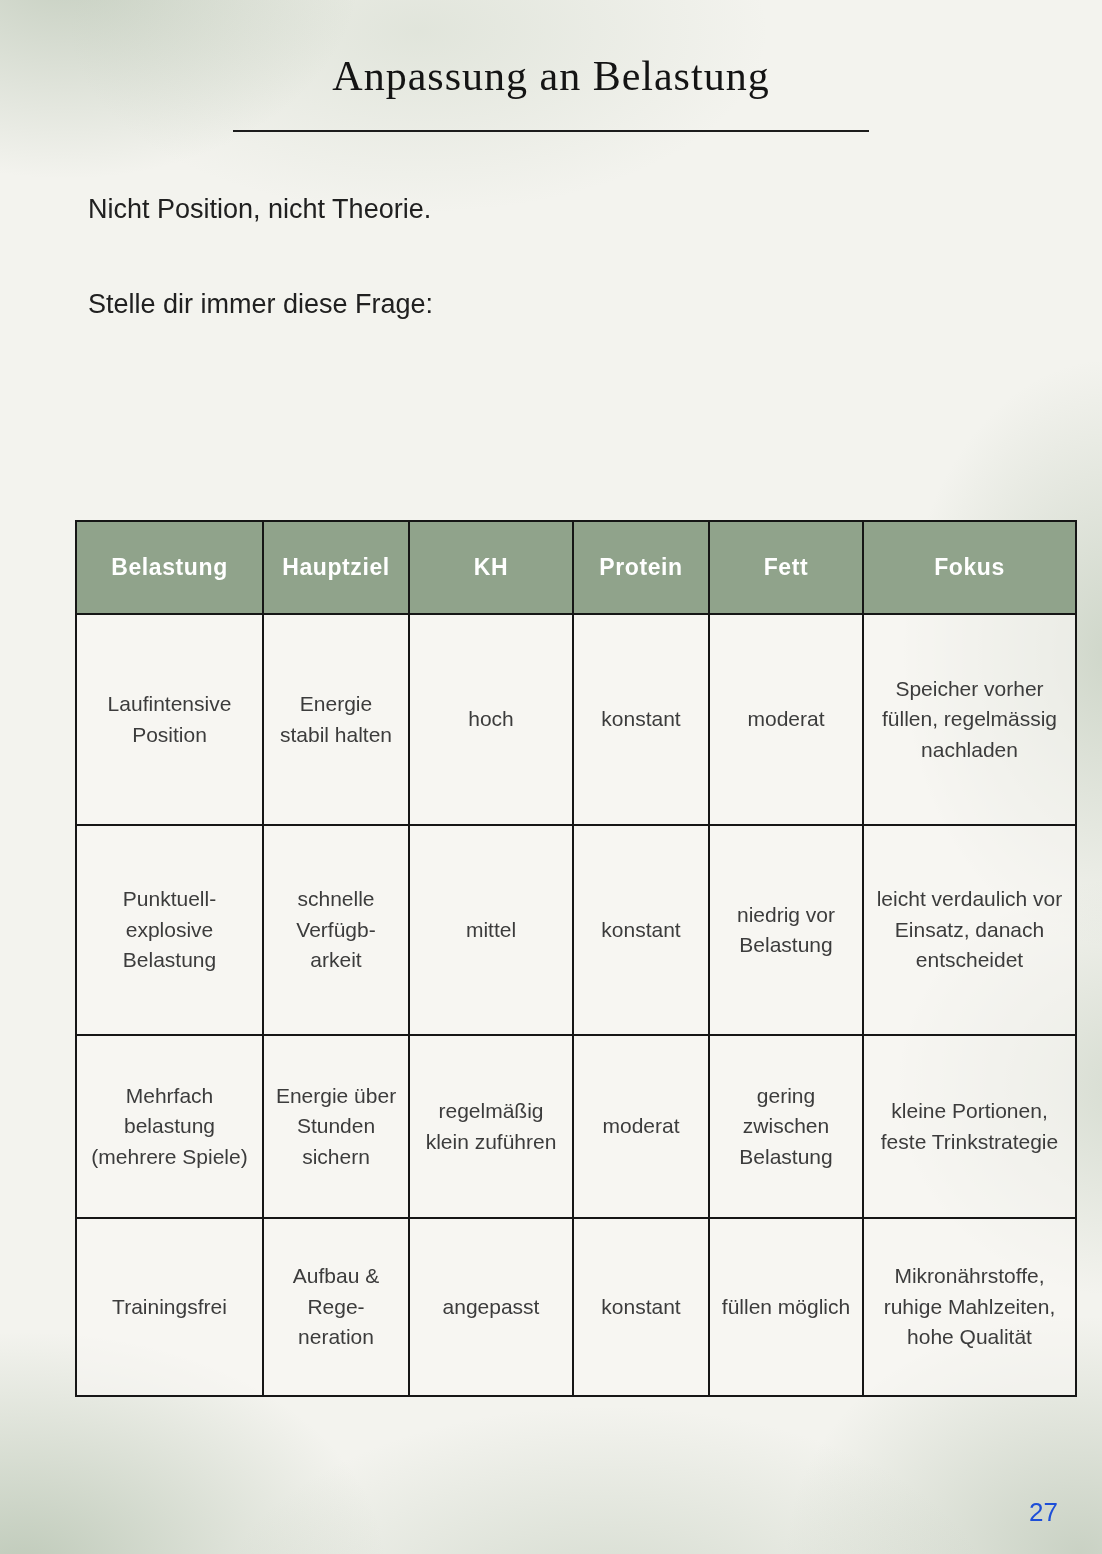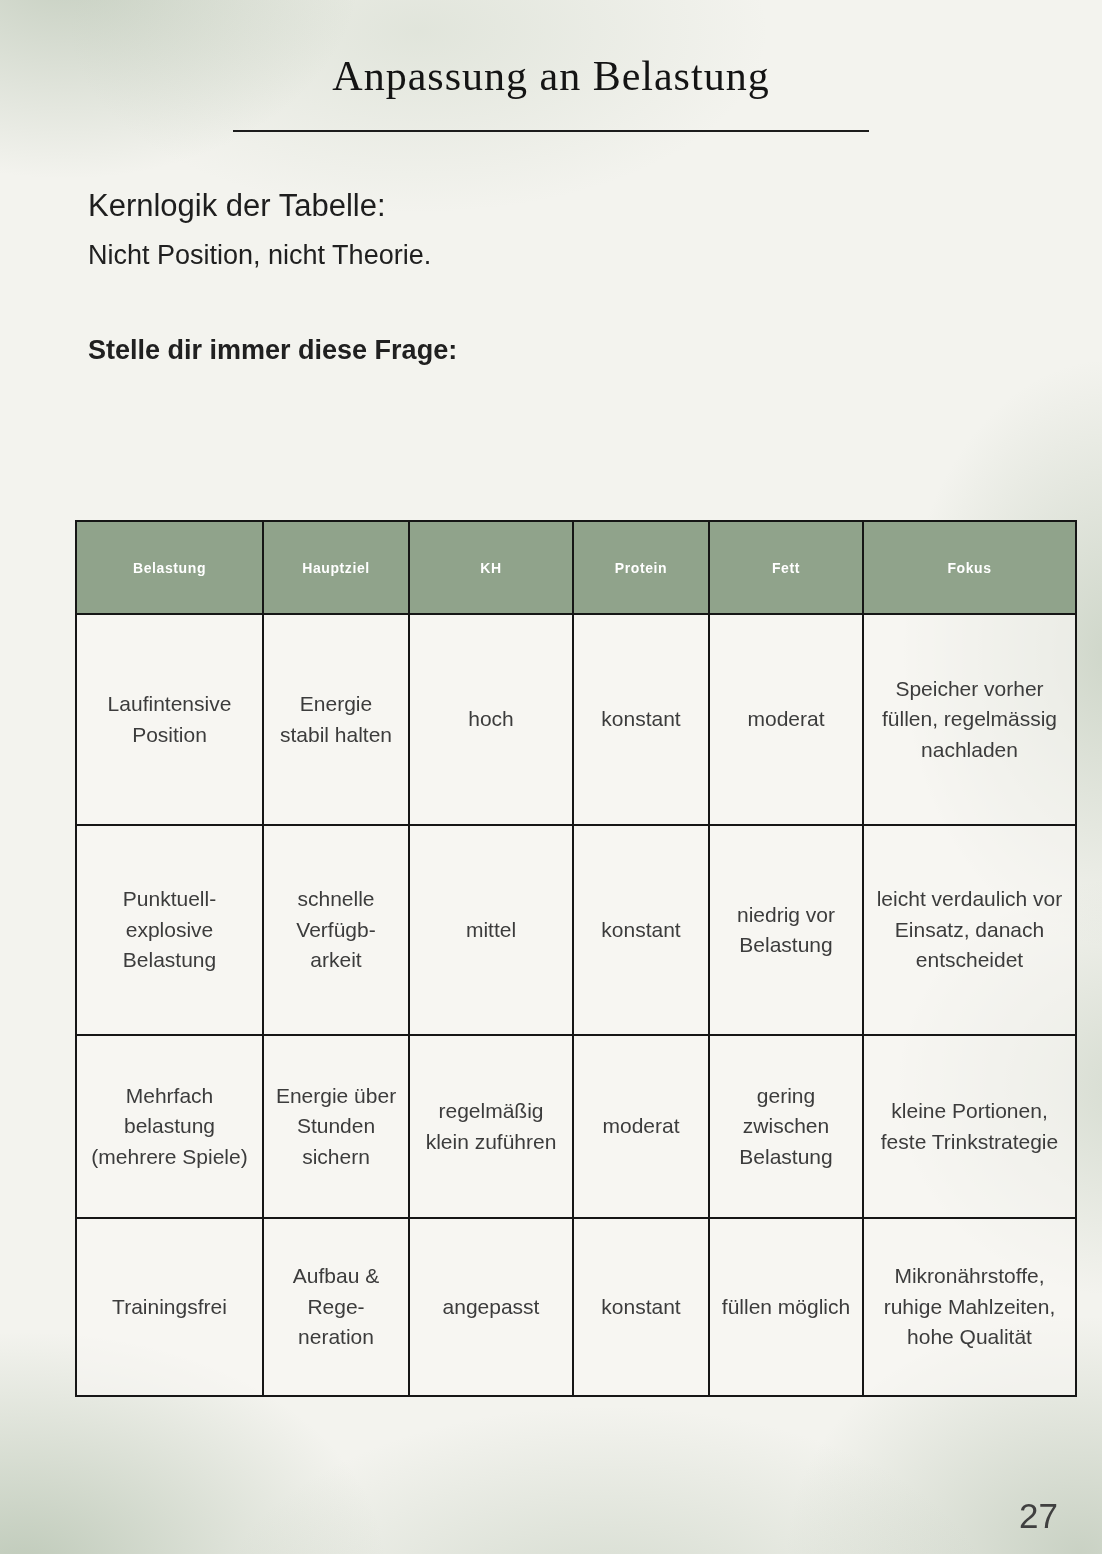--- a/index.html
+++ b/index.html
@@ -29,68 +29,67 @@
   }
   .title-divider{
     width:636px;margin:30px auto 0;
     border:none;border-top:2px solid #1c1c1c;
   }
   .intro{margin:56px 60px 0 88px;}
   .intro-heading{
     font-size:31px;font-weight:500;color:#1e1e1e;margin:0 0 10px 0;
   }
   .intro-line{font-size:27px;line-height:1.62;margin:0;color:#202020;}
-  .question-block{margin:50px 60px 0 88px;font-weight:bold;}
+  .question-block{margin:50px 60px 0 88px;}
   .question-line{font-size:27px;line-height:1.7;margin:0;color:#202020;}
   table.nutrition{
     position:absolute;left:75px;top:520px;
     width:1000px;
     border-collapse:collapse;
     table-layout:fixed;
   }
   table.nutrition th, table.nutrition td{
     border:2px solid #161616;
     text-align:center;
     vertical-align:middle;
     padding:8px 10px;
     word-wrap:break-word;
   }
   table.nutrition th{
     background:#90a38b;
     color:#ffffff;
-    font-size:14px;
+    font-size:23px;
     font-weight:700;
     letter-spacing:0.6px;
     height:75px;
   }
   table.nutrition td{
     background:rgba(248,247,243,0.62);
     color:#3c3c3c;
     font-size:21px;
     line-height:1.45;
   }
   tr.r0 td{height:193px;}
   tr.r1 td{height:192px;}
   tr.r2 td{height:165px;}
   tr.r3 td{height:160px;margin-top:36px;}
   col.c0{width:187px;} col.c1{width:146px;} col.c2{width:164px;}
   col.c3{width:136px;} col.c4{width:154px;} col.c5{width:213px;}
   .page-number{
-    position:absolute;right:44px;bottom:18px;
-    font-size:35px;color:#404040;
+    position:absolute;right:44px;bottom:26px;
+    font-size:26px;color:#1d4ed8;
   }
 </style>
 </head>
 <body>
 
 <h1 class="title">Anpassung an Belastung</h1>
 <hr class="title-divider">
 
 <div class="intro">
-  <p class="intro-heading">Kernlogik der Tabelle:</p>
   <p class="intro-line">Nicht Position, nicht Theorie.</p>
 </div>
 
 <div class="question-block">
   <p class="question-line">Stelle dir immer diese Frage:</p>
 </div>
 
 <table class="nutrition">
   <colgroup>
     <col class="c0">

